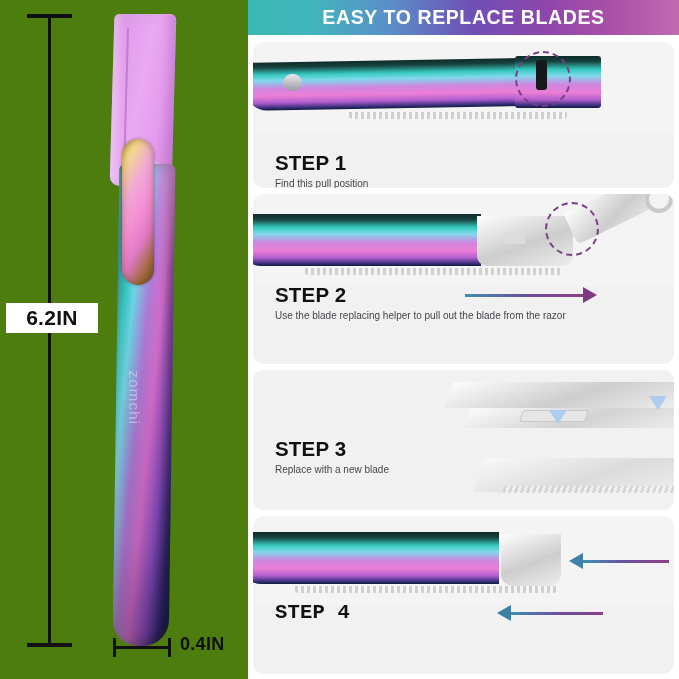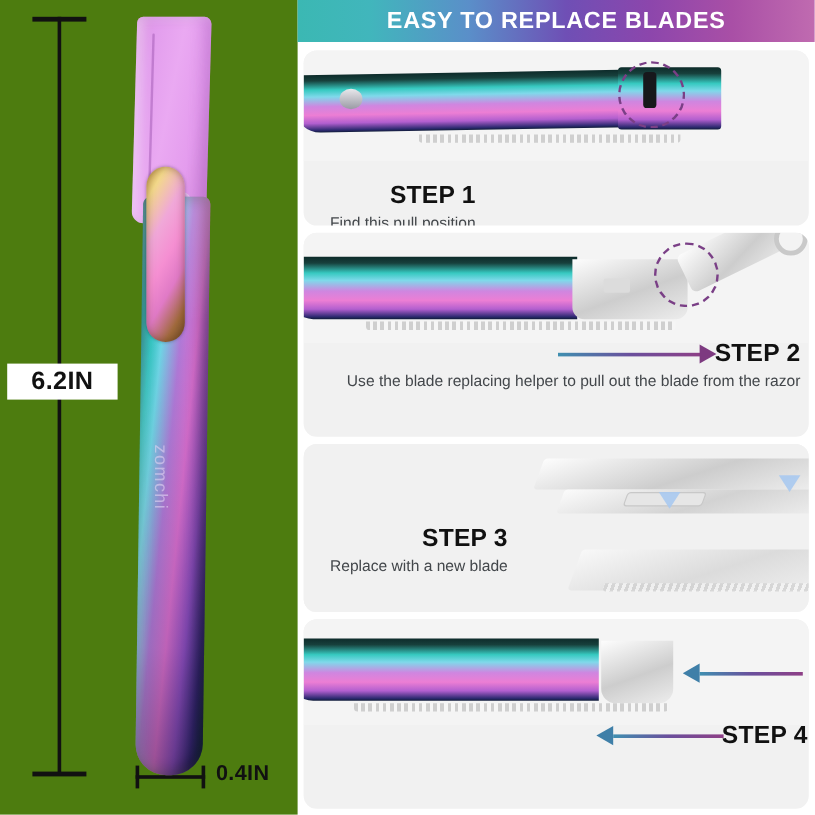--- a/index.html
+++ b/index.html
@@ -45,37 +45,37 @@
      border-radius:6px 6px 26px 26px;
      background:linear-gradient(180deg,rgba(255,255,255,.18) 0%,rgba(255,255,255,0) 22%,rgba(0,0,0,.12) 78%,rgba(0,0,0,.3) 100%);}
   .thumb-rest{position:absolute;left:18px;top:125px;width:32px;height:146px;border-radius:16px;
      background:linear-gradient(120deg,#c9a24a 0%,#f3d98a 14%,#f0a8d8 34%,#f58fd2 52%,#e07ac6 68%,#a06a3c 86%,#6b4a24 100%);
      box-shadow:inset 0 0 7px rgba(90,50,20,.5),0 0 3px rgba(0,0,0,.35);z-index:3;}
   .brand{position:absolute;left:6px;top:372px;width:48px;text-align:center;
      font-size:15px;letter-spacing:1.2px;color:rgba(225,210,240,.62);
      transform:rotate(90deg);transform-origin:center;z-index:4;}
 
   
-  .right-pane{position:absolute;left:248px;top:0;width:431px;height:679px;text-align:right;}
+  .right-pane{position:absolute;left:248px;top:0;width:431px;height:679px;}
 
   .banner{position:absolute;left:0;top:0;width:431px;height:35px;
      background:linear-gradient(90deg,#3bb8b3 0%,#41b6bc 14%,#5a8fc9 33%,#6f4fb5 52%,#8c46ac 68%,#a94fa6 84%,#c06bb0 100%);
      display:flex;align-items:center;justify-content:center;}
   .banner-text{color:#fff;font-size:19.5px;font-weight:700;letter-spacing:.6px;}
 
   .card{position:absolute;left:5px;width:421px;background:#f1f1f1;border-radius:11px;overflow:hidden;}
   .c1{top:42px;height:146px;}
   .c2{top:194px;height:170px;}
   .c3{top:370px;height:140px;}
   .c4{top:516px;height:158px;}
 
   .photo{position:absolute;left:0;top:0;width:421px;background:#f4f4f4;overflow:hidden;}
   .cap-block{position:absolute;left:22px;}
   .step-title{font-size:20.5px;font-weight:700;color:#111;letter-spacing:.2px;line-height:1.08;}
-  .step-desc{font-size:13px;color:#43474b;line-height:1.33;margin-top:3px;}
+  .step-desc{font-size:10px;color:#43474b;line-height:1.33;margin-top:3px;}
 
   
   .rz{position:absolute;border-radius:3px;}
   .rz-shaft{background:linear-gradient(180deg,#0d2b2a 0%,#17403c 10%,#36c9c0 26%,#7fd9ea 38%,#cf86e0 55%,#ec7ed4 70%,#b25fcf 84%,#2f2a72 96%,#101c38 100%);}
   .teeth{position:absolute;height:7px;background:repeating-linear-gradient(90deg,#cfcfcf 0 3px,#f6f6f6 3px 6px);border-radius:0 0 3px 3px;}
   .dashcirc{position:absolute;border-radius:50%;border:2.5px dashed #7a3f86;}
   .metal{position:absolute;background:linear-gradient(160deg,#fdfdfd,#cdcdcd 55%,#ededed);}
   .blue-arr{position:absolute;width:0;height:0;border-left:9px solid transparent;
      border-right:9px solid transparent;border-top:14px solid #a8c9f0;opacity:.9;}
 
@@ -182,21 +182,21 @@
 
     <div class="card c4">
       <div class="photo" style="height:88px;">
         <div class="rz rz-shaft" style="left:-12px;top:16px;width:258px;height:52px;
              border-radius:0 0 0 20px;"></div>
         <div class="metal" style="left:248px;top:18px;width:60px;height:52px;border-radius:0 0 12px 12px;"></div>
         <div class="teeth" style="left:42px;top:70px;width:262px;"></div>
         <div class="grad-arrow ga-l" style="left:330px;top:44px;width:86px;"></div>
         <div class="ah ah-l" style="left:316px;top:37px;"></div>
       </div>
-      <div class="cap-block" style="top:86px;width:398px;">
+      <div class="cap-block" style="top:86px;width:398px;font-family:Liberation Mono, monospace;">
         <div class="step-title">STEP 4</div>
       </div>
       <div class="grad-arrow ga-l" style="left:258px;top:96px;width:92px;"></div>
       <div class="ah ah-l" style="left:244px;top:89px;"></div>
     </div>
 
   </div>
 </div>
 
 </body></html>

